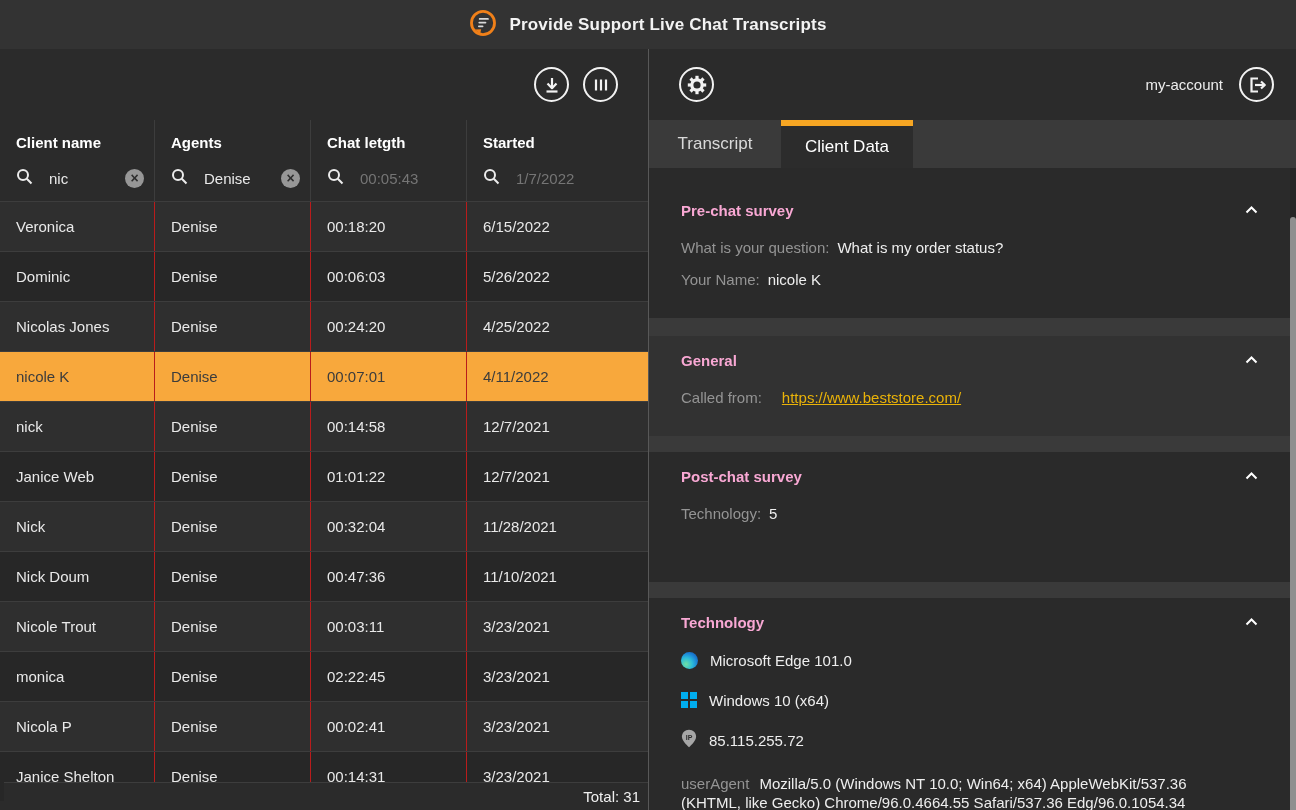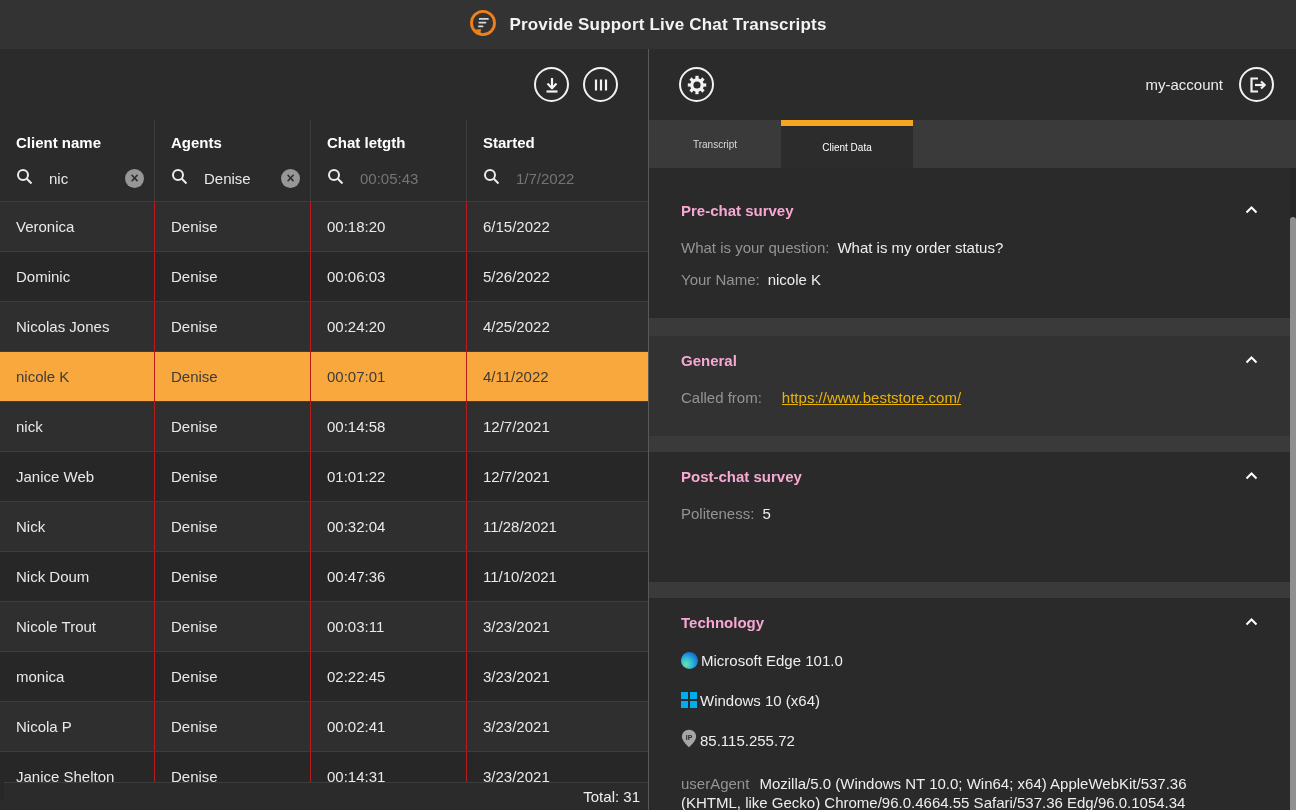--- a/index.html
+++ b/index.html
@@ -21,21 +21,21 @@
   .rtoolbar { height:71px; display:flex; align-items:center; padding:0 22px 0 30px; background:#2b2b2b; }
   .iconbtn { width:35px; height:35px; border-radius:50%; border:2px solid #f2f2f2; background:transparent;
              display:flex; align-items:center; justify-content:center; cursor:pointer; flex:0 0 auto; }
   .iconbtn svg { display:block; }
   .rtool-spacer { flex:1; }
   .account-label { font-size:15px; color:#ececec; margin-right:16px; }
 
   
   .tabbar { height:48px; background:#3a3a3a; display:flex; }
   .tab { width:132px; height:48px; display:flex; align-items:center; justify-content:center;
-         font-size:10px; color:#d9d9d9; cursor:pointer; }
+         font-size:17px; color:#d9d9d9; cursor:pointer; }
   .tab.active { background:#2c2c2c; border-top:6px solid #f6a623; color:#ffffff; }
 
   
   .thead { height:81px; display:grid; grid-template-columns:155px 156px 156px 1fr; background:#2b2b2b; }
   .th { padding:14px 0 0 16px; border-right:1px solid #3d3d3d; }
   .th:last-child { border-right:none; }
   .th .title { display:block; font-size:15px; font-weight:700; color:#ffffff; margin-bottom:15px; }
   .filterrow { display:flex; align-items:center; gap:16px; padding-right:10px; height:24px; }
   .filterrow input { flex:1; min-width:20px; background:transparent; border:none; outline:none;
                      color:#e9e9e9; font-size:15px; font-family:inherit; }
@@ -69,21 +69,21 @@
   .sec-head { display:flex; align-items:center; justify-content:space-between; height:20px; }
   .sec-title { font-size:15px; font-weight:700; color:#f9a8d4; }
   .collapse-btn { background:none; border:none; padding:2px; cursor:pointer; display:flex; }
   .fields { margin-top:18px; }
   .field { font-size:15px; line-height:20px; margin-bottom:12px; }
   .flabel { color:#949494; margin-right:8px; }
   .fvalue { color:#eeeeee; }
   a.fvalue.link { color:#eab308; text-decoration:underline;padding-left:12px; }
 
   .tech-items { margin-top:18px; }
-  .tech-item { display:flex; align-items:center; gap:3px; height:20px; margin-bottom:20px; font-size:15px; color:#eeeeee; }
+  .tech-item { display:flex; align-items:center; gap:12px; height:20px; margin-bottom:20px; font-size:15px; color:#eeeeee; }
   .ua { margin-top:24px; font-size:15px; line-height:19px; padding-right:40px; }
   .ua .flabel { margin-right:10px; }
 
   
   .edge-dot { width:17px; height:17px; border-radius:50%; flex:0 0 auto;
               background:radial-gradient(circle at 30% 72%, #6fe0a4 0%, #2ab9d8 38%, #1b7fd4 66%, #1157a8 92%); }
   .win-grid { width:16px; height:16px; display:grid; grid-template-columns:1fr 1fr; grid-template-rows:1fr 1fr; gap:1.5px; flex:0 0 auto; }
   .win-grid span { background:#00adef; }
 
   
@@ -358,21 +358,21 @@
         <div class="sec-head">
           <span class="sec-title">Post-chat survey</span>
           <button class="collapse-btn">
             <svg width="13" height="8" viewBox="0 0 13 8" fill="none" stroke="#ffffff">
                 <polyline points="1.5,6.5 6.5,1.5 11.5,6.5" stroke-width="2"></polyline>
               </svg>
           </button>
         </div>
         <div class="fields">
           <div class="field">
-            <span class="flabel">Politeness:</span><span class="fvalue">5</span>
+            <span class="flabel">Technology:</span><span class="fvalue">5</span>
           </div>
         </div>
       </section>
 
       <div class="gap g16"></div>
 
       <section class="section sec-tech">
         <div class="sec-head">
           <span class="sec-title">Technology</span>
           <button class="collapse-btn">

